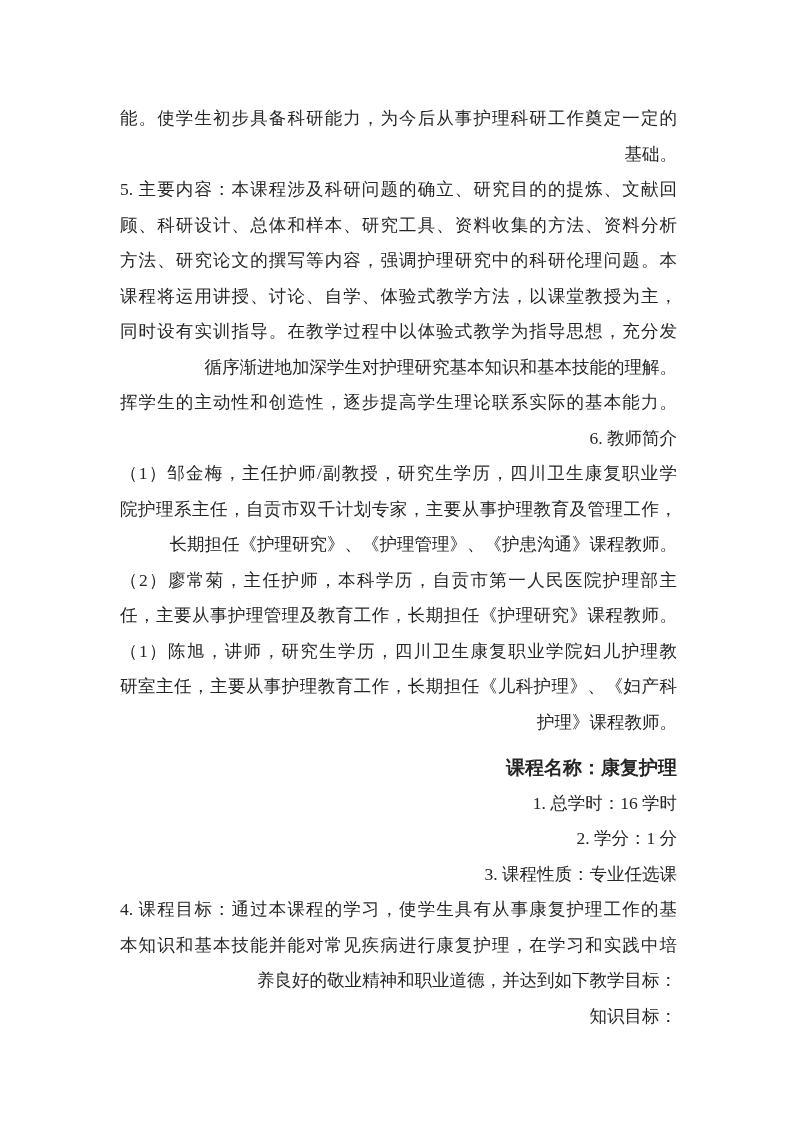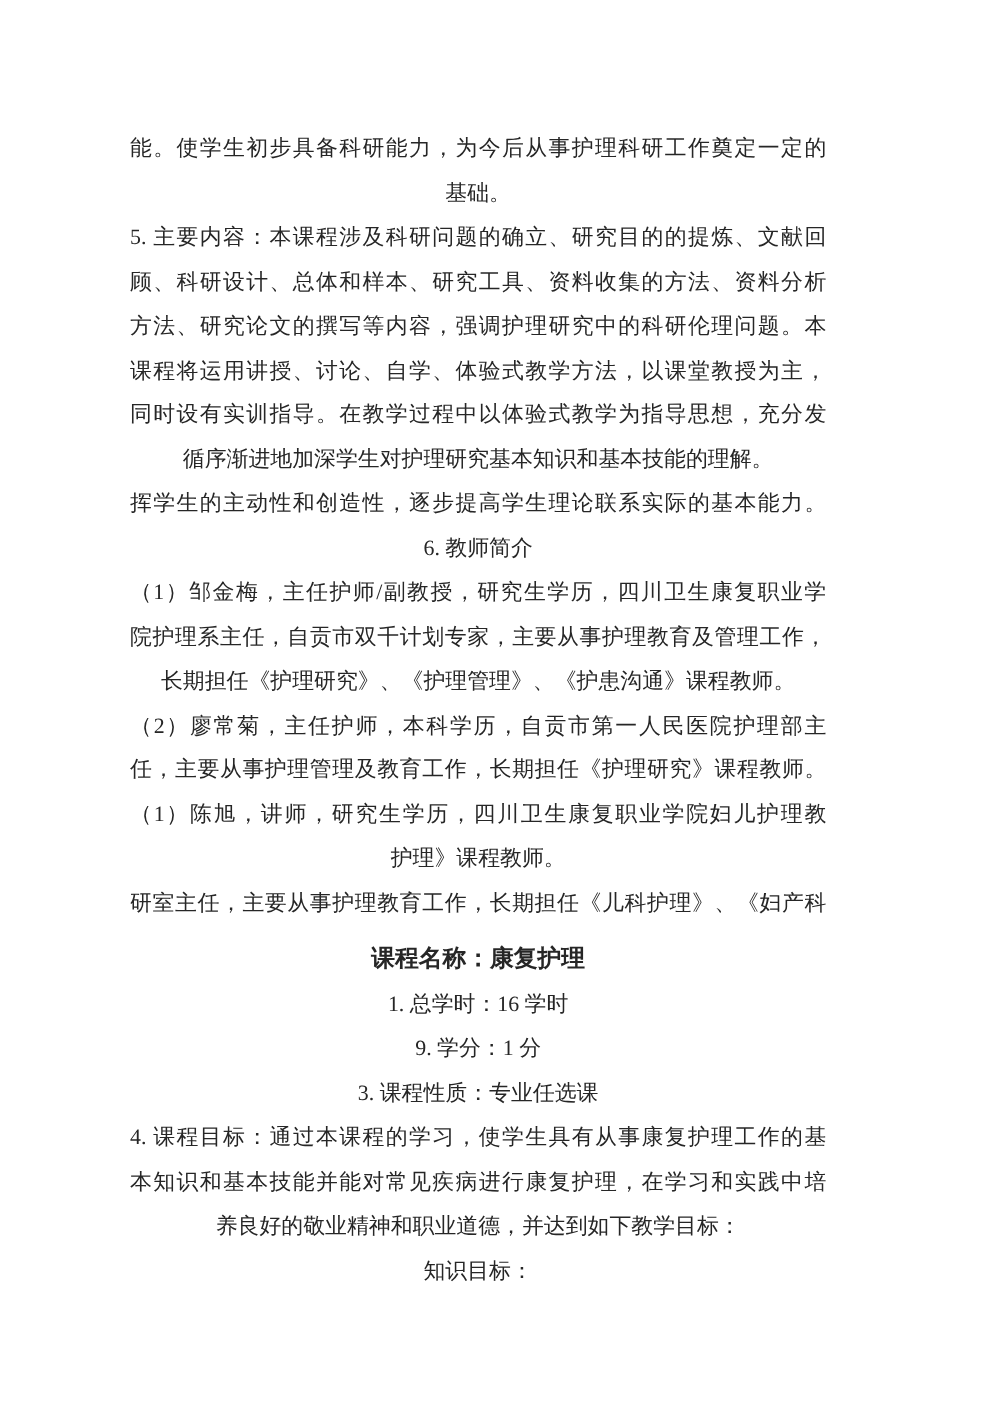--- a/index.html
+++ b/index.html
@@ -11,30 +11,30 @@
     position: relative;
     width: 793px;
     height: 1122px;
     background: #ffffff;
     overflow: hidden;
     font-family: "Liberation Serif", "DejaVu Serif", serif;
     color: #262626;
   }
   .text-block {
     position: absolute;
-    left: 104px;
+    left: 120px;
     top: 101px;
     width: 557px;
     font-size: 17.5px;
     line-height: 35.5px;
     letter-spacing: 0;
   }
   .line {
     width: 100%;
-    text-align: center;
+    text-align: right;
   }
   .line.justify {
     text-align: justify;
     text-align-last: justify;
     text-justify: inter-character;
   }
   .line.heading {
     font-weight: bold;
     font-size: 19px;
   }
@@ -57,28 +57,28 @@
     <div class="line justify">同时设有实训指导。在教学过程中以体验式教学为指导思想，充分发</div>
     <div class="line">循序渐进地加深学生对护理研究基本知识和基本技能的理解。</div>
     <div class="line justify">挥学生的主动性和创造性，逐步提高学生理论联系实际的基本能力。</div>
     <div class="line">6. 教师简介</div>
     <div class="line justify">（1）邹金梅，主任护师/副教授，研究生学历，四川卫生康复职业学</div>
     <div class="line justify">院护理系主任，自贡市双千计划专家，主要从事护理教育及管理工作，</div>
     <div class="line">长期担任《护理研究》、《护理管理》、《护患沟通》课程教师。</div>
     <div class="line justify">（2）廖常菊，主任护师，本科学历，自贡市第一人民医院护理部主</div>
     <div class="line justify">任，主要从事护理管理及教育工作，长期担任《护理研究》课程教师。</div>
     <div class="line justify">（1）陈旭，讲师，研究生学历，四川卫生康复职业学院妇儿护理教</div>
+    <div class="line justify">研室主任，主要从事护理教育工作，长期担任《儿科护理》、《妇产科</div>
     <div class="line">护理》课程教师。</div>
-    <div class="line justify">研室主任，主要从事护理教育工作，长期担任《儿科护理》、《妇产科</div>
 
     <div class="blank-line"></div>
 
     <div class="line heading">课程名称：康复护理</div>
     <div class="line">1. 总学时：16 学时</div>
-    <div class="line">9. 学分：1 分</div>
+    <div class="line">2. 学分：1 分</div>
     <div class="line">3. 课程性质：专业任选课</div>
     <div class="line justify">4. 课程目标：通过本课程的学习，使学生具有从事康复护理工作的基</div>
     <div class="line justify">本知识和基本技能并能对常见疾病进行康复护理，在学习和实践中培</div>
     <div class="line">养良好的敬业精神和职业道德，并达到如下教学目标：</div>
     <div class="line">知识目标：</div>
 
   </div>
 </div>
 
 </body></html>

